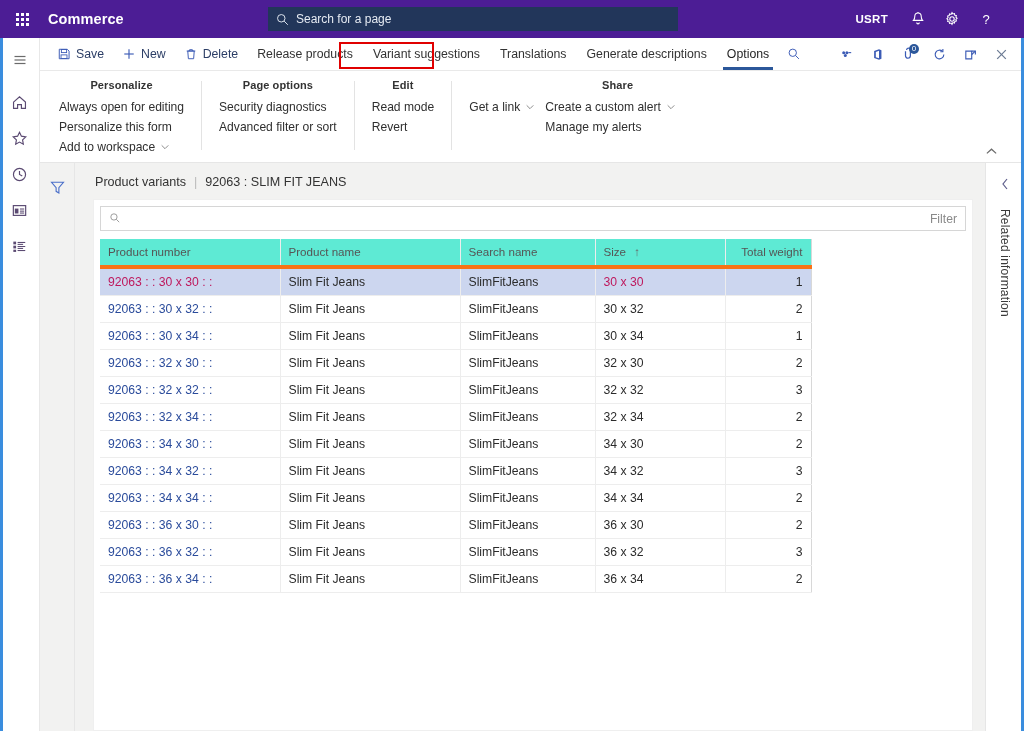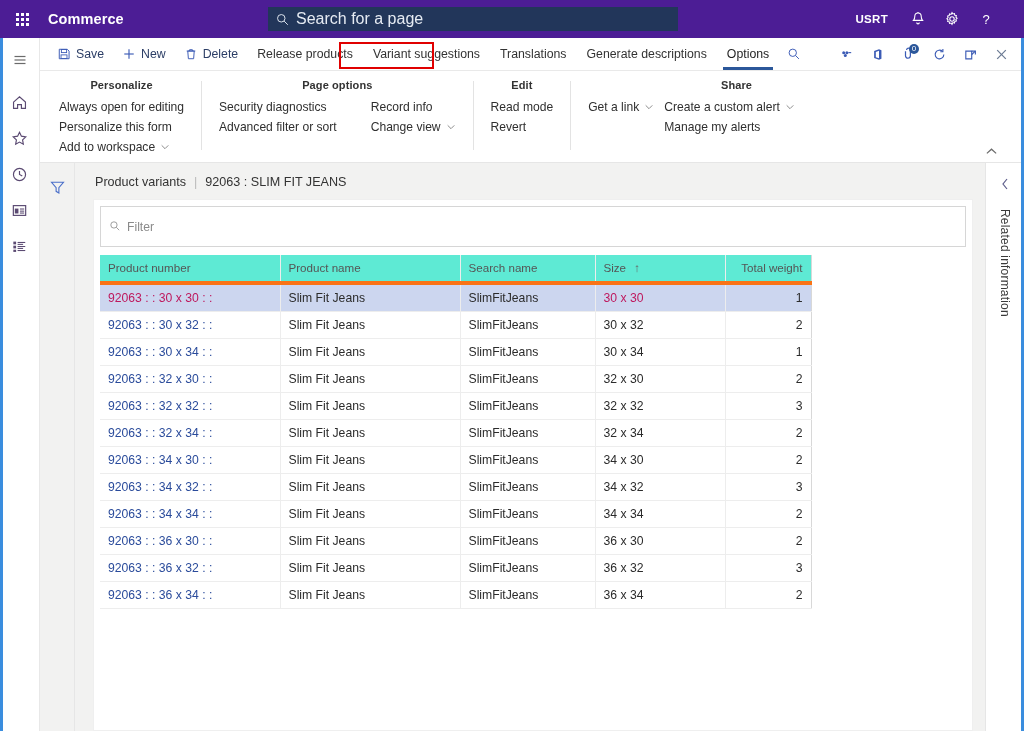--- a/index.html
+++ b/index.html
@@ -45,21 +45,21 @@
   .search-wrap {
     position: absolute; left: 268px; top: 7px;
     width: 410px; height: 24px;
     background: #22365a;
     display: flex; align-items: center;
     padding: 0 8px;
     cursor: text;
   }
   .search-wrap .mag { margin-right: 7px; display:flex; }
   .search-txt {
-    font-size: 16px; color: #e6ebf3;
+    font-size: 12px; color: #e6ebf3;
   }
   .topright {
     margin-left: auto;
     display: flex; align-items: center;
     gap: 2px;
     padding-right: 22px;
   }
   .usrt {
     font-size: 11.5px; color: #ffffff; font-weight: 600;
     padding: 0 12px; letter-spacing: .3px; cursor: pointer;
@@ -219,26 +219,27 @@
 
   .grid-card {
     background: #ffffff;
     flex: 1 1 auto;
     min-height: 0;
     display: flex; flex-direction: column;
     border: 1px solid #efefef;
   }
   .filter-box {
     margin: 6px 6px 8px 6px;
-    height: 41px;
+    height: 25px;
     border: 1px solid #d6d6d6;
     display: flex; align-items: center;
     padding: 0 8px; gap: 6px;
     background: #ffffff;
     cursor: text;
+    justify-content: space-between;
   }
   .filter-ph { font-size: 12.2px; color: #8a8a8a; }
 
   table.grid {
     border-collapse: collapse;
     table-layout: fixed;
     width: 711px;
     margin-left: 6px;
   }
   table.grid th {
@@ -511,40 +512,27 @@
                 </span>
               </div>
             </div>
           </div>
         </div>
 
         <div class="rdivider"></div>
 
         <div class="rgroup">
           <div class="rgroup-title">Page options</div>
-          <div class="rgroup-cols" style="gap:28px;">
+          <div class="rgroup-cols" style="gap:16px;">
             <div class="rcol">
               <div class="ritem">
                 <span>Security diagnostics</span>
               </div>
               <div class="ritem">
                 <span>Advanced filter or sort</span>
-              </div>
-            </div>
-            <div class="rcol">
-              <div class="ritem">
-                <span>Record info</span>
-              </div>
-              <div class="ritem">
-                <span>Change view</span>
-                <span class="chev-small">
-                  <svg width="10" height="10" viewBox="0 0 12 12">
-                      <polyline points="2,4 6,8 10,4" fill="none" stroke="#777" stroke-width="1"></polyline>
-                    </svg>
-                </span>
               </div>
             </div>
           </div>
         </div>
 
         <div class="rdivider"></div>
 
         <div class="rgroup">
           <div class="rgroup-title">Edit</div>
           <div class="rgroup-cols">

